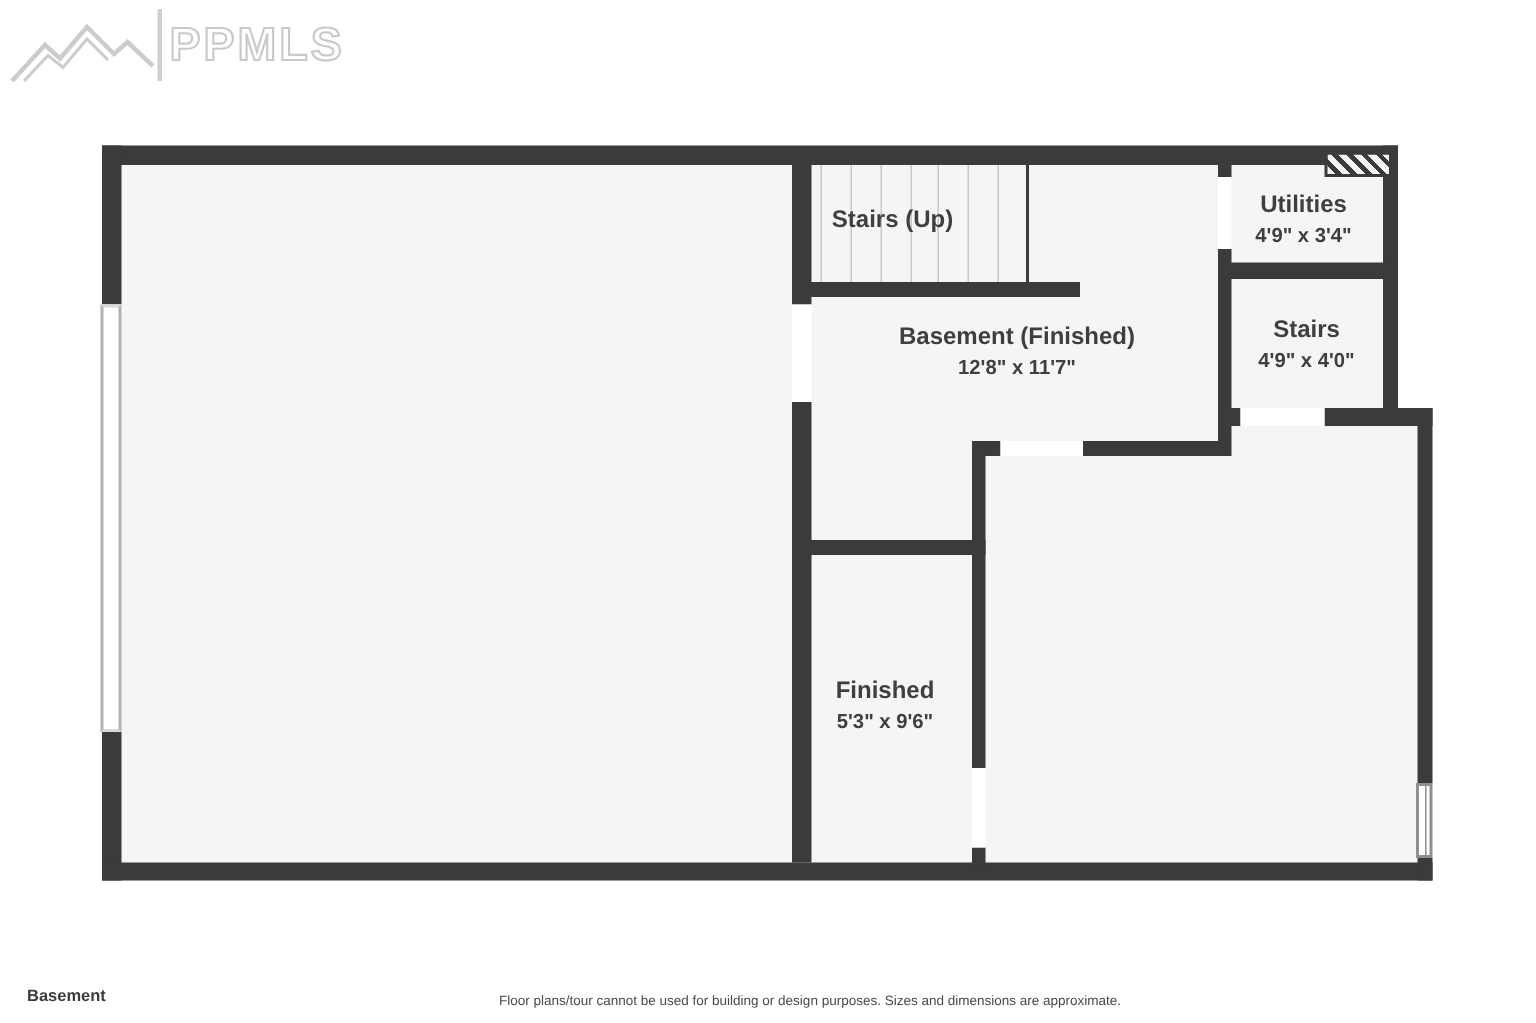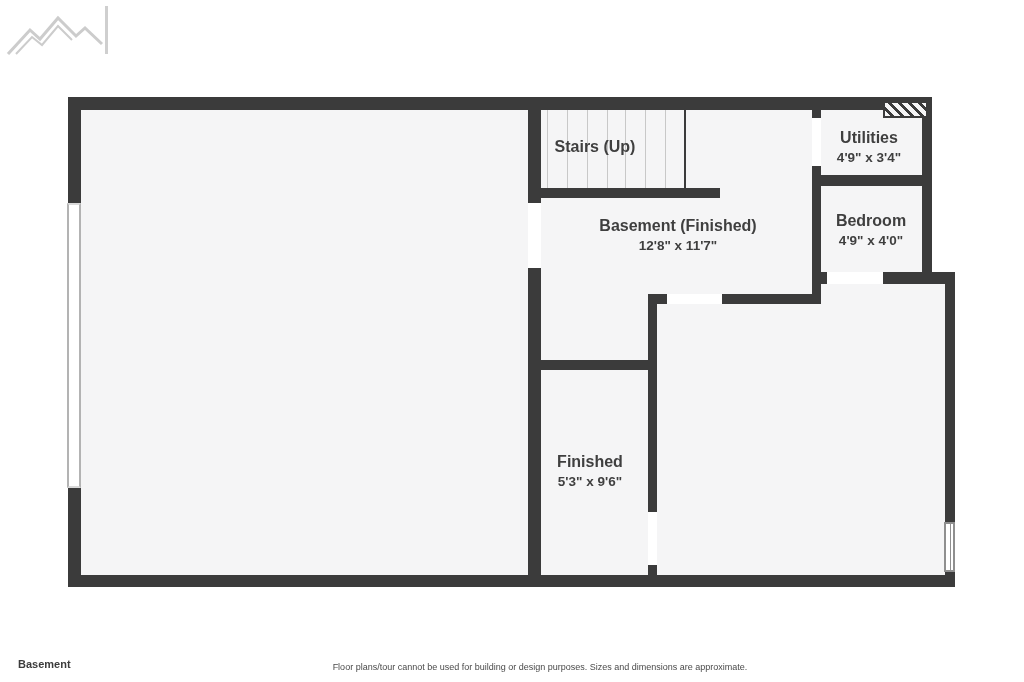--- a/index.html
+++ b/index.html
@@ -36,20 +36,21 @@
 </style>
 </head>
 <body>
 
 <div id="watermark">
   <svg width="100" height="58" viewBox="0 0 100 58">
     <polyline points="2,50 24,26 34,35 52,14 70,32 79,24 96,40" fill="none" stroke="#cccccc" stroke-width="3"></polyline>
     <polyline points="10,50 26,33 36,41 52,22 66,36" fill="none" stroke="#cccccc" stroke-width="2"></polyline>
   </svg>
   <div id="wm-bar"></div>
+  <div id="wm-brand" class="wm-text">PPMLS</div>
 </div>
 
 <div id="plan">
 
   <div class="floor" style="left:68px;top:97px;width:864px;height:490px"></div>
   <div class="floor" style="left:922px;top:272px;width:33px;height:315px"></div>
 
   <div class="wall" style="left:68px;top:97px;width:864px;height:13px"></div>
   <div class="wall" style="left:68px;top:97px;width:13px;height:106px"></div>
   <div class="wall" style="left:68px;top:488px;width:13px;height:99px"></div>
@@ -98,21 +99,21 @@
   </div>
   <div class="label" style="left:678px;top:235px">
     <div class="nm">Basement (Finished)</div>
     <div class="dm">12'8" x 11'7"</div>
   </div>
   <div class="label" style="left:869px;top:147px">
     <div class="nm">Utilities</div>
     <div class="dm">4'9" x 3'4"</div>
   </div>
   <div class="label" style="left:871px;top:230px">
-    <div class="nm">Bedroom</div>
+    <div class="nm">Stairs</div>
     <div class="dm">4'9" x 4'0"</div>
   </div>
   <div class="label" style="left:590px;top:471px">
     <div class="nm">Finished</div>
     <div class="dm">5'3" x 9'6"</div>
   </div>
 </div>
 
 <div id="floor-label">Basement</div>
 <div id="disclaimer">Floor plans/tour cannot be used for building or design purposes. Sizes and dimensions are approximate.</div>

